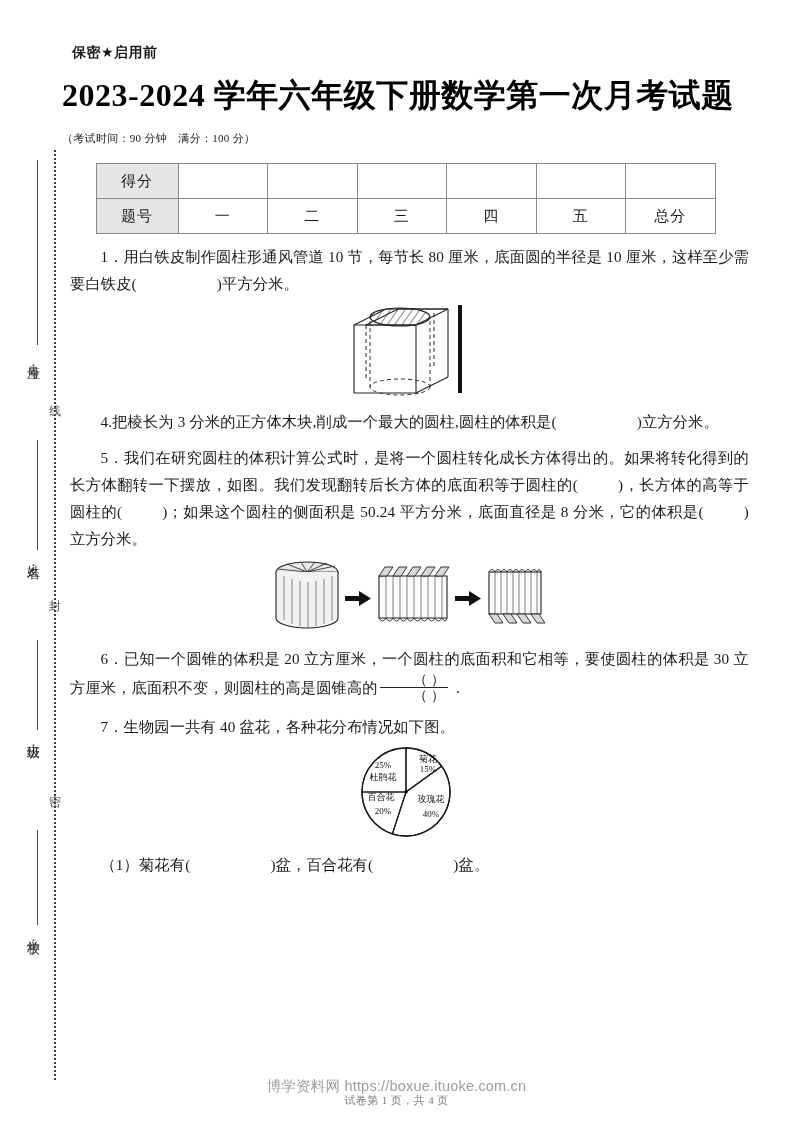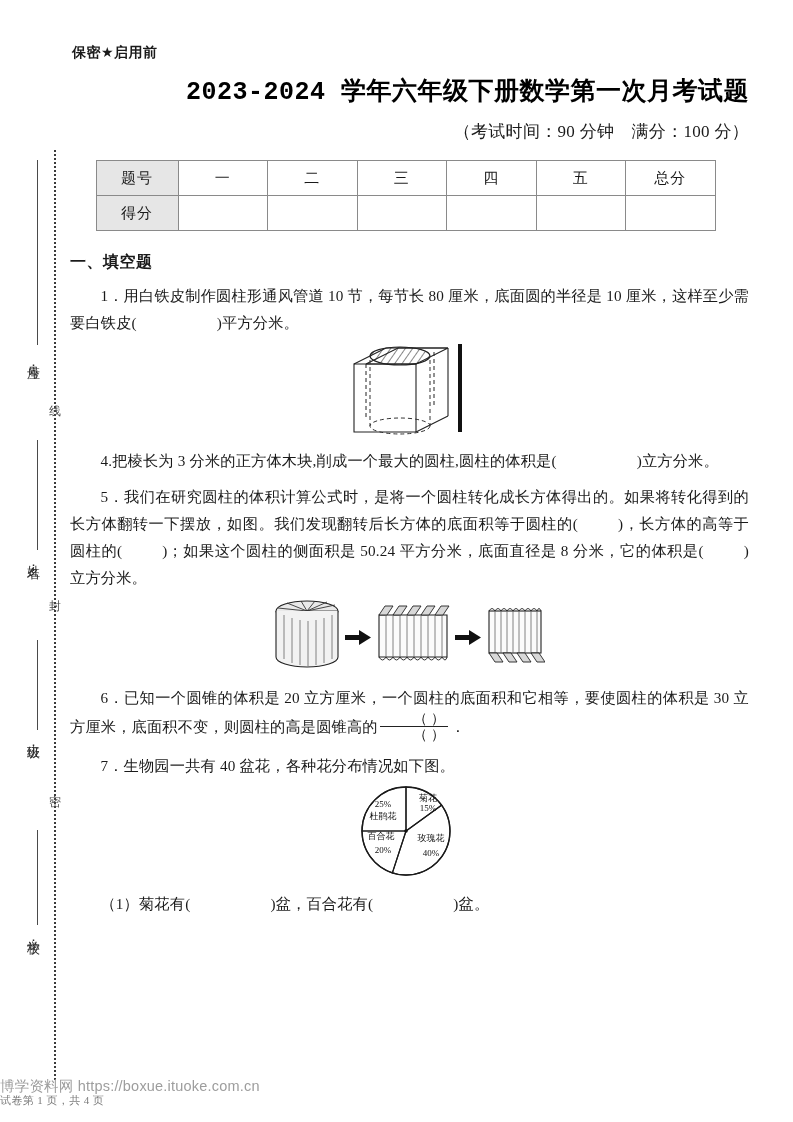--- a/index.html
+++ b/index.html
@@ -63,32 +63,32 @@
   .confidential {
     margin: 44px 0 0 10px;
     font-size: 14px;
     font-weight: bold;
     font-family: "Liberation Sans", "DejaVu Sans", sans-serif;
     letter-spacing: 0.5px;
   }
 
   .exam-title {
     margin: 12px 0 0 0;
-    text-align: right;
-    font-size: 25px;
+    text-align: left;
+    font-size: 32px;
     font-weight: bold;
     letter-spacing: 0.5px;
-    font-family: Liberation Mono, monospace;
+    font-family: Liberation Serif, serif;
     color: #000;
   }
 
   .exam-subtitle {
     margin: 13px 0 0 0;
-    text-align: right;
-    font-size: 17px;
+    text-align: left;
+    font-size: 11px;
     letter-spacing: 0.3px;
   }
 
   
   .score-table-wrap {
     margin: 17px auto 0 auto;
     width: 620px;
   }
   table.score-table {
     width: 100%;
@@ -153,20 +153,21 @@
   }
   .fig-cube   { margin-top: 6px; }
   .fig-cyl    { margin-top: 4px; }
   .fig-pie    { margin-top: 2px; }
 
   
   .footer {
     position: absolute;
     left: 0; right: 0;
     bottom: 14px;
+    text-align: center;
   }
   .footer .watermark {
     font-size: 14.5px;
     color: #9d9d9d;
     font-family: "Liberation Sans", "DejaVu Sans", sans-serif;
     letter-spacing: 0.2px;
   }
   .footer .pageno {
     font-size: 11px;
     color: #7d7d7d;
@@ -198,43 +199,42 @@
 
   <div class="confidential">保密★启用前</div>
 
   <h1 class="exam-title">2023-2024 学年六年级下册数学第一次月考试题</h1>
 
   <div class="exam-subtitle">（考试时间：90 分钟　满分：100 分）</div>
 
   <div class="score-table-wrap">
     <table class="score-table">
       <tbody>
+        <tr>
+          <td class="rowhead">得分</td>
+          <td></td>
+          <td></td>
+          <td></td>
+          <td></td>
+          <td></td>
+          <td></td>
+        </tr>
         <tr>
           <td class="rowhead">题号</td>
           <td>一</td>
           <td>二</td>
           <td>三</td>
           <td>四</td>
           <td>五</td>
           <td>总分</td>
         </tr>
-        <tr>
-          <td class="rowhead">得分</td>
-          <td></td>
-          <td></td>
-          <td></td>
-          <td></td>
-          <td></td>
-          <td></td>
-        </tr>
       </tbody>
     </table>
   </div>
 
-  <div class="section-head">一、填空题</div>
 
   <p class="q"><span>1．</span>用白铁皮制作圆柱形通风管道 10 节，每节长 80 厘米，底面圆的半径是 10 厘米，这样至少需要白铁皮(<span class="blank-lg">&nbsp;</span>)平方分米。</p>
 
   <div class="fig fig-cube">
     <svg width="140" height="96" viewBox="0 0 140 96">
       <defs>
         <pattern id="hatch" width="6" height="6" patternUnits="userSpaceOnUse" patternTransform="rotate(35)">
           <line x1="0" y1="0" x2="0" y2="6" stroke="#222" stroke-width="1.1"></line>
         </pattern>
       </defs>

